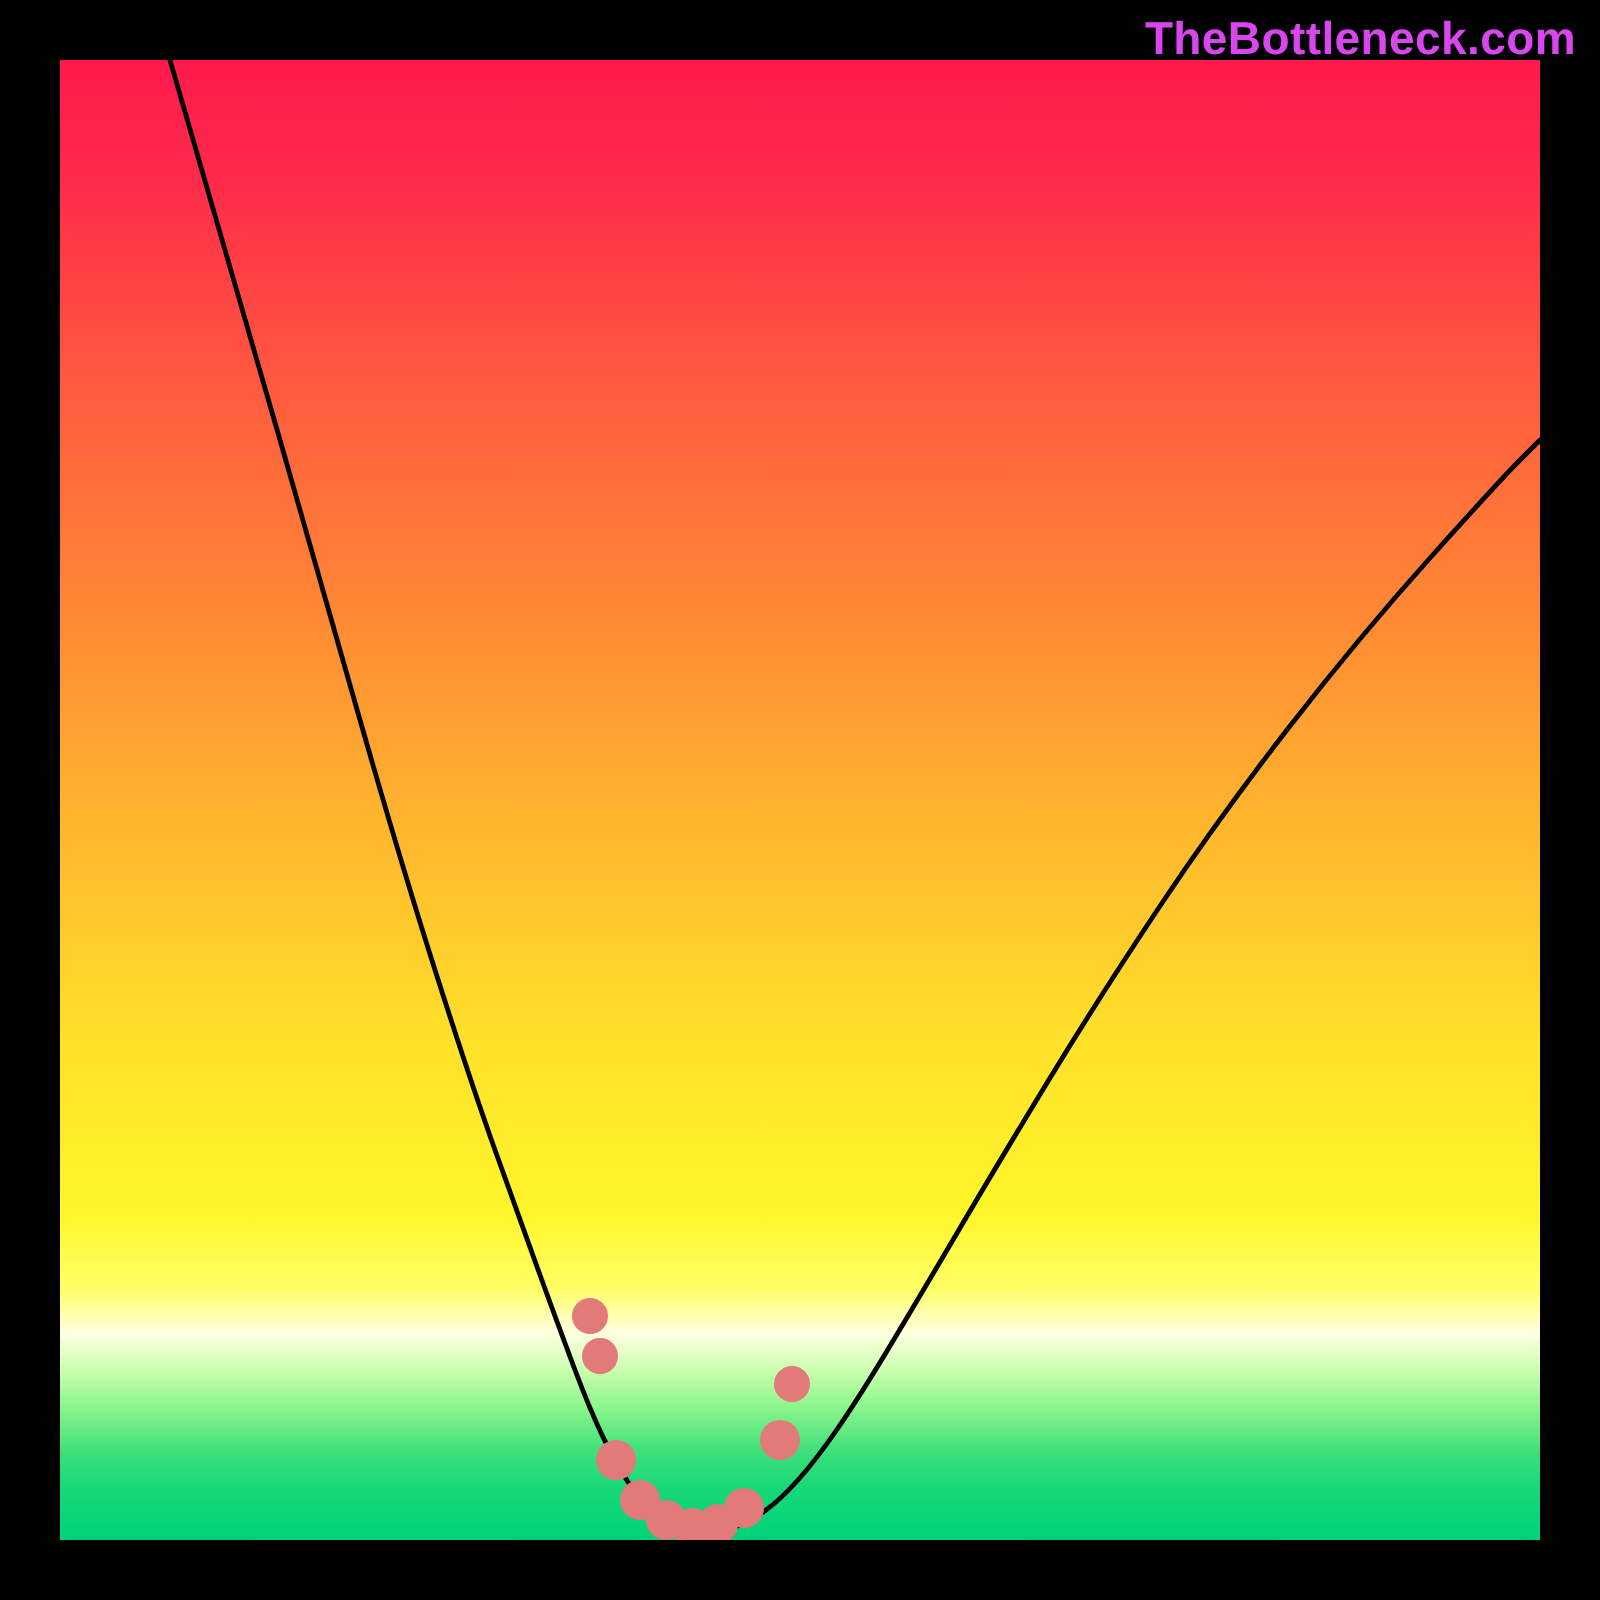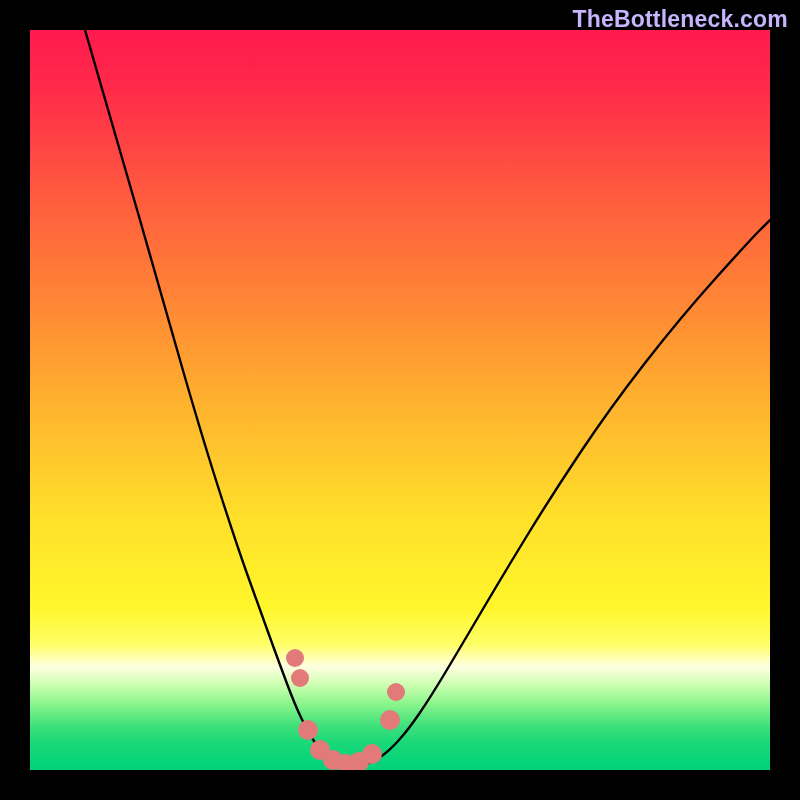--- a/index.html
+++ b/index.html
@@ -22,21 +22,21 @@
   .gradient {
     position: absolute;
     inset: 0;
   }
   .watermark {
     position: absolute;
     top: 6px;
     right: 12px;
     font-size: 23px;
     font-weight: 600;
-    color: #c4b5fd;
+    color: #d946ef;
     letter-spacing: 0.2px;
     font-family: Arial, sans-serif;
   }
   svg.curve {
     position: absolute;
     inset: 0;
   }
 </style>
 </head>
 <body>

